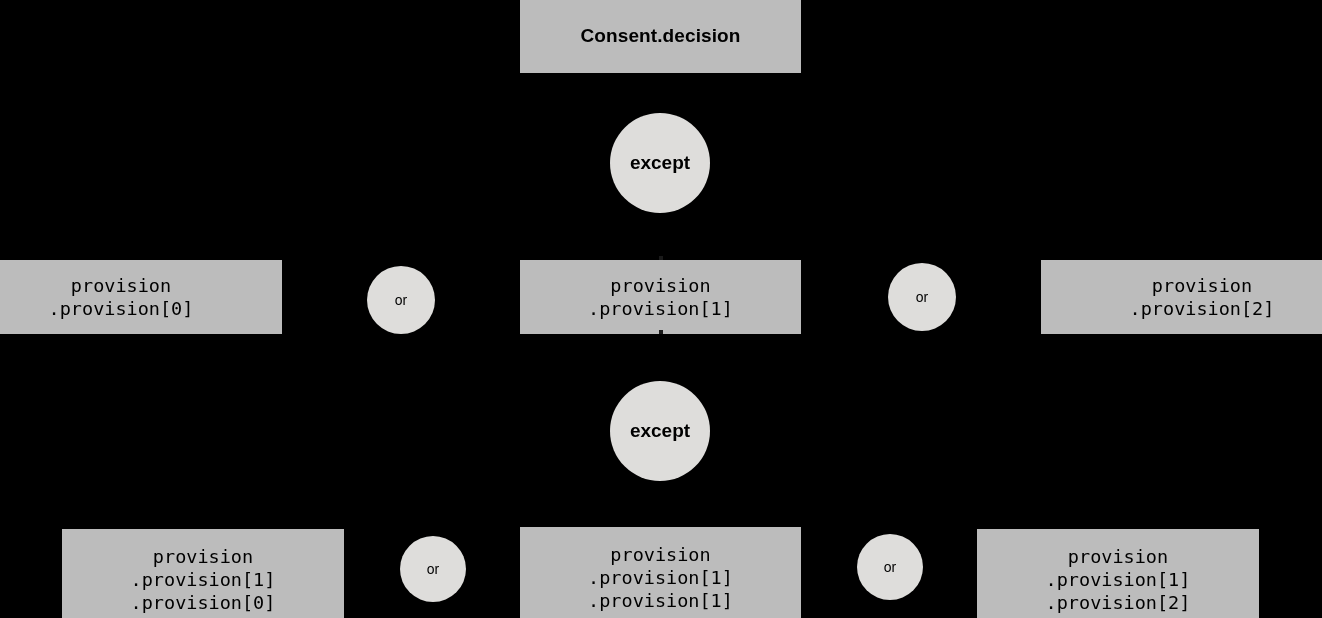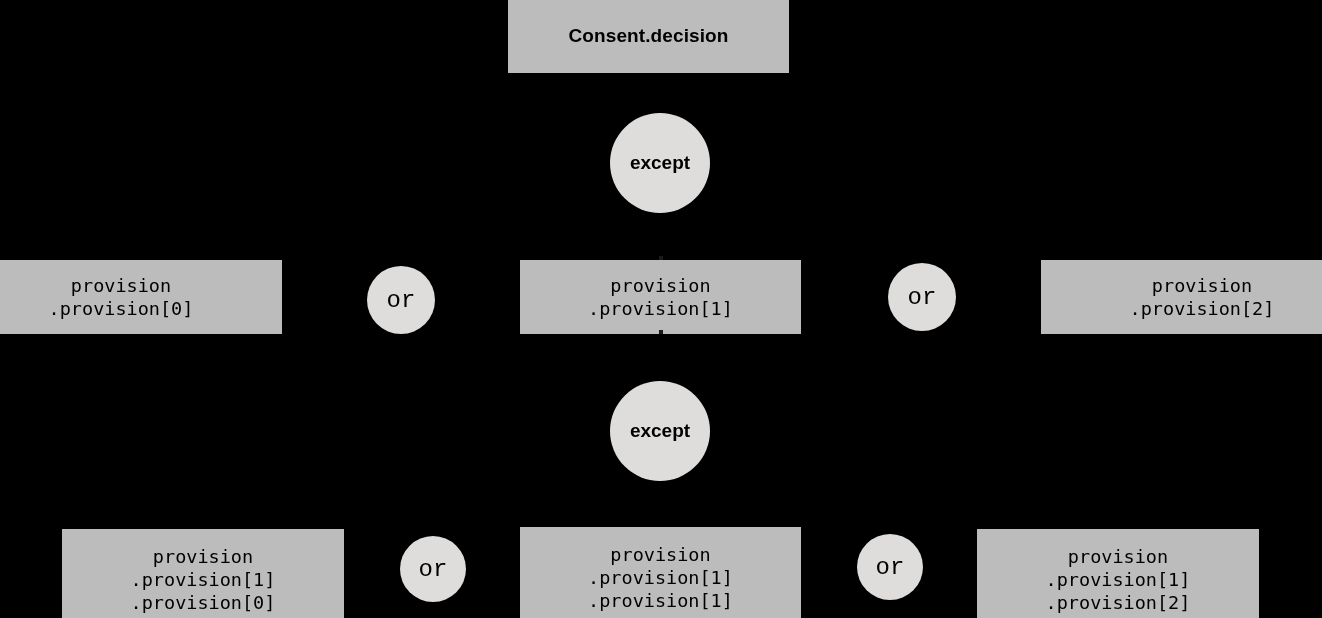--- a/index.html
+++ b/index.html
@@ -59,36 +59,36 @@
     border-radius: 50%;
     text-align: center;
   }
   .op-except {
     font-family: "Liberation Sans", sans-serif;
     font-weight: bold;
     font-size: 19px;
     white-space: pre;
   }
   .op-or {
-    font-family: Liberation Mono, monospace;
+    font-family: Liberation Sans, sans-serif;
     font-weight: normal;
-    font-size: 24px;
+    font-size: 14px;
     white-space: pre;
   }
 
   
   .edge-dot {
     position: absolute;
     width: 4px;
     height: 4px;
     background: #1a1a1a;
   }
 
   
-  #node-consent-decision { left: 508px; top: -1px;  width: 281px; height: 74px; }
+  #node-consent-decision { left: 520px; top: -1px;  width: 281px; height: 74px; }
 
   #node-except-1         { left: 610px; top: 113px; width: 100px; height: 100px; }
 
   #node-provision-0      { left: -40px; top: 260px; width: 322px; height: 74px; }
   #node-or-1             { left: 367px; top: 266px; width: 68px;  height: 68px; }
   #node-provision-1      { left: 520px; top: 260px; width: 281px; height: 74px; }
   #node-or-2             { left: 888px; top: 263px; width: 68px;  height: 68px; }
   #node-provision-2      { left: 1041px;top: 260px; width: 322px; height: 74px; }
 
   #node-except-2         { left: 610px; top: 381px; width: 100px; height: 100px; }

